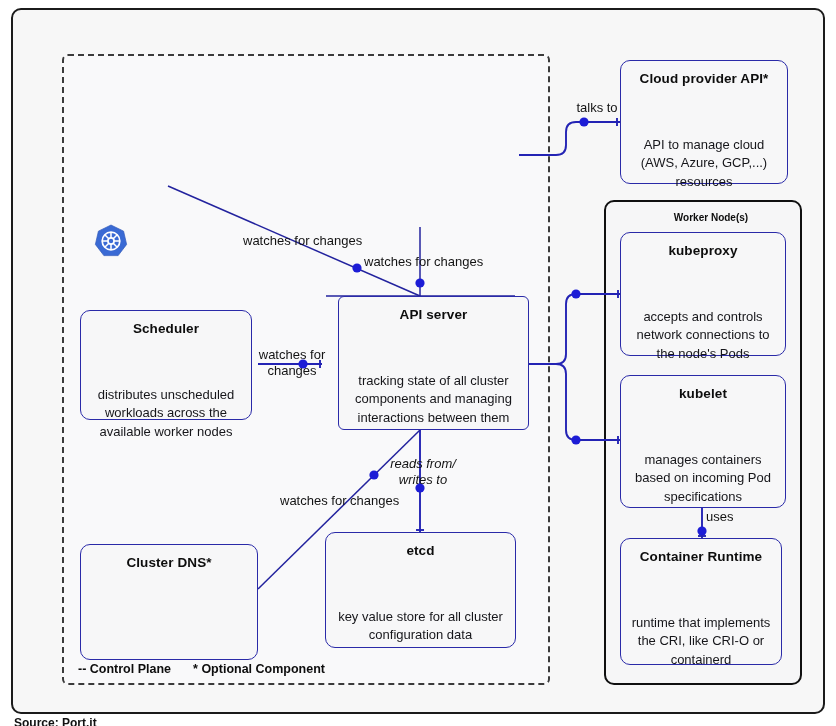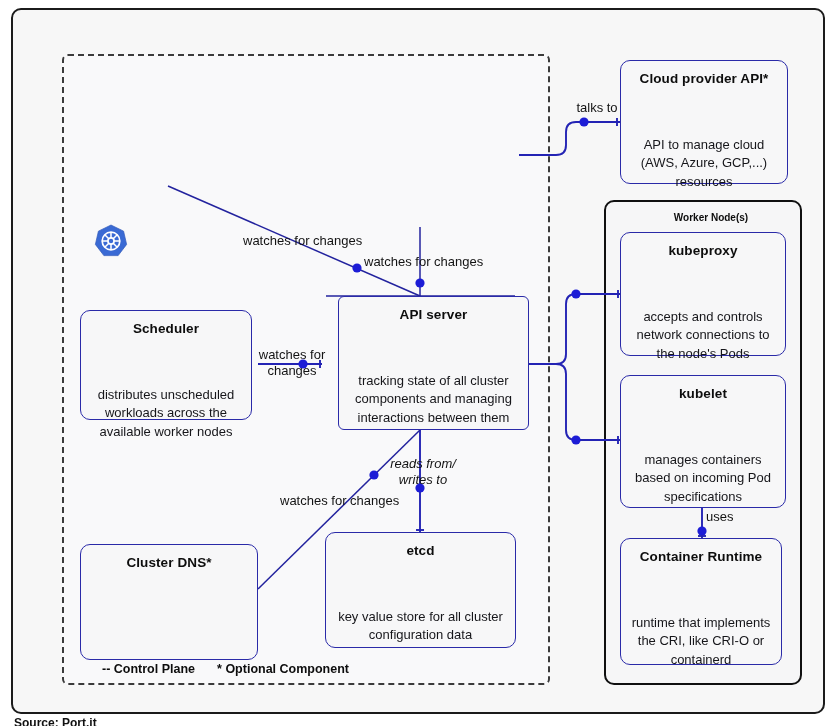--- a/index.html
+++ b/index.html
@@ -97,21 +97,20 @@
   #legend {
     position: absolute;
     left: 78px;
     top: 662px;
     font-size: 12.5px;
     font-weight: bold;
     color: #0d0d0d;
     display: flex;
     gap: 22px;
     align-items: baseline;
-    margin-left: 24px;
   }
   
   #k8s-logo {
     position: absolute;
     left: 94px; top: 224px;
     width: 34px; height: 34px;
   }
   #source-note {
     position: absolute;
     left: 14px;

